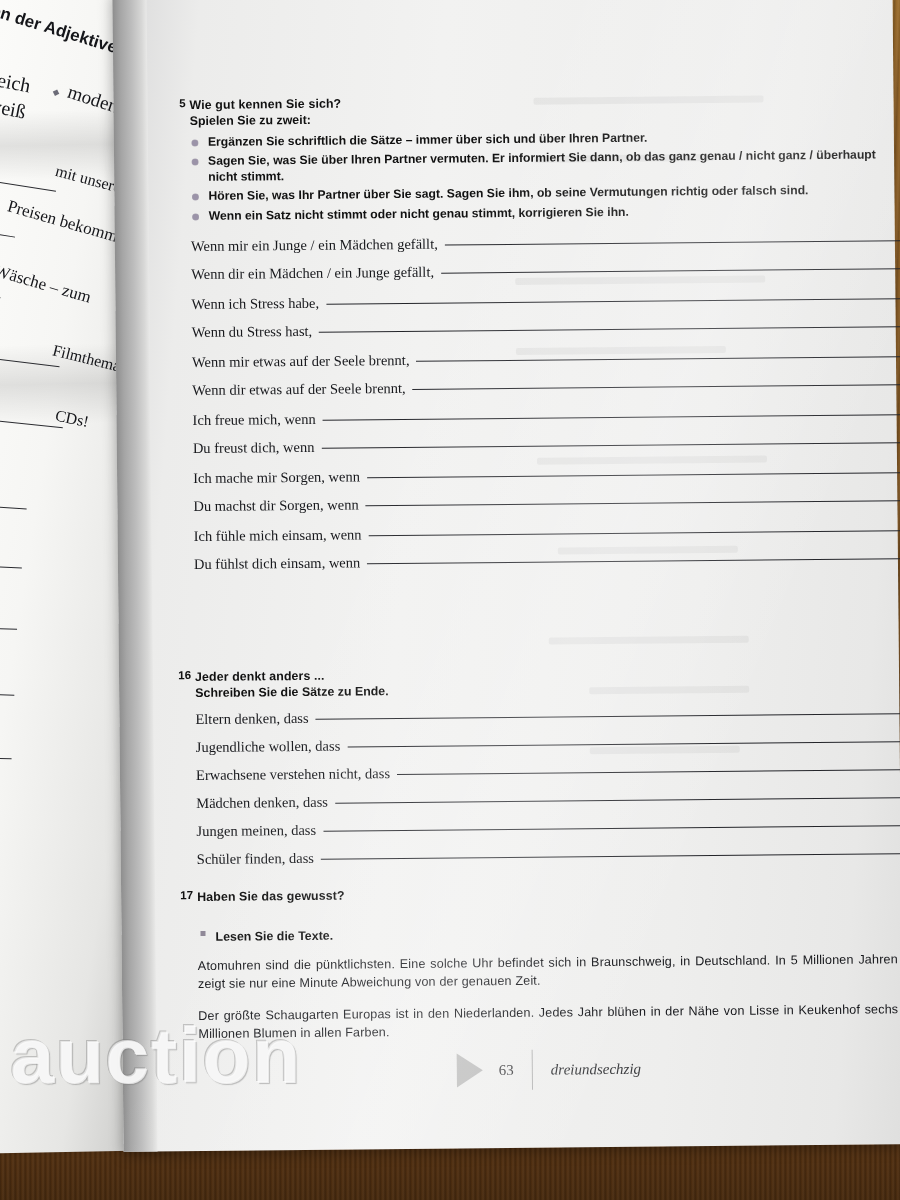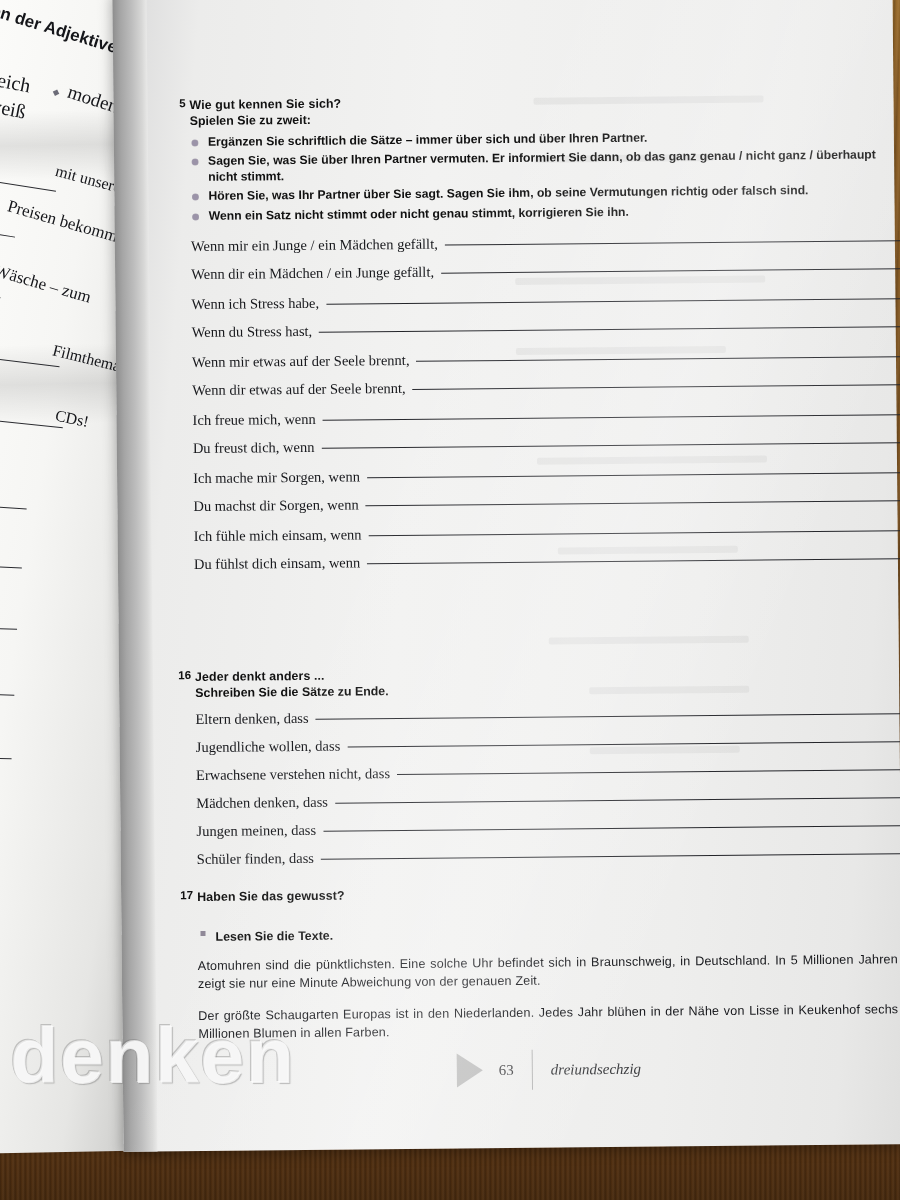--- a/index.html
+++ b/index.html
@@ -333,14 +333,14 @@
       <div id="foot-num">63</div>
       <div id="foot-div"></div>
       <div id="foot-word">dreiundsechzig</div>
     </div>
 
   </div>
   <div id="page-sheen"></div>
 </div>
 
 <div id="watermark">
-  <div class="wm" id="wm2">denken</div>
+  <div class="wm" id="wm2">auction</div>
 </div>
 
 </body></html>

